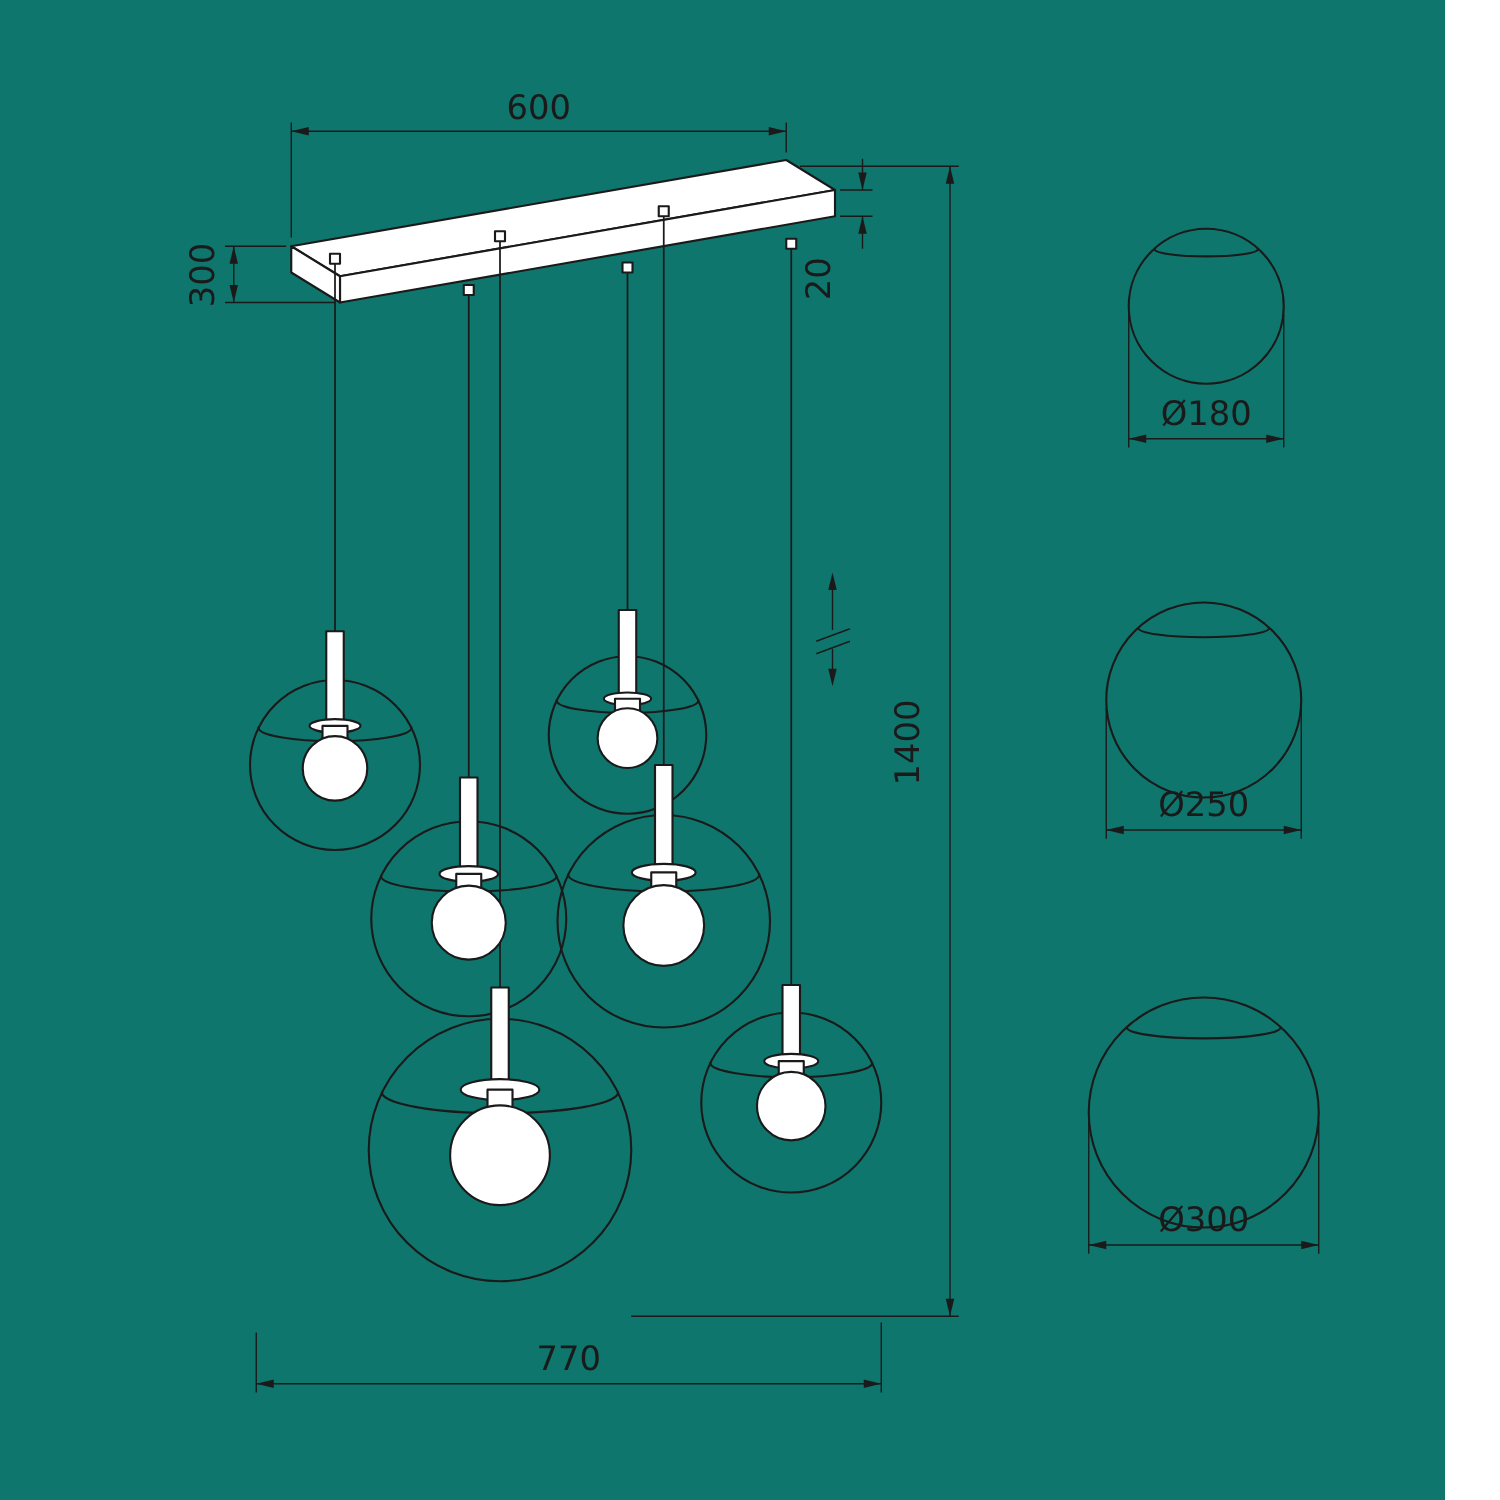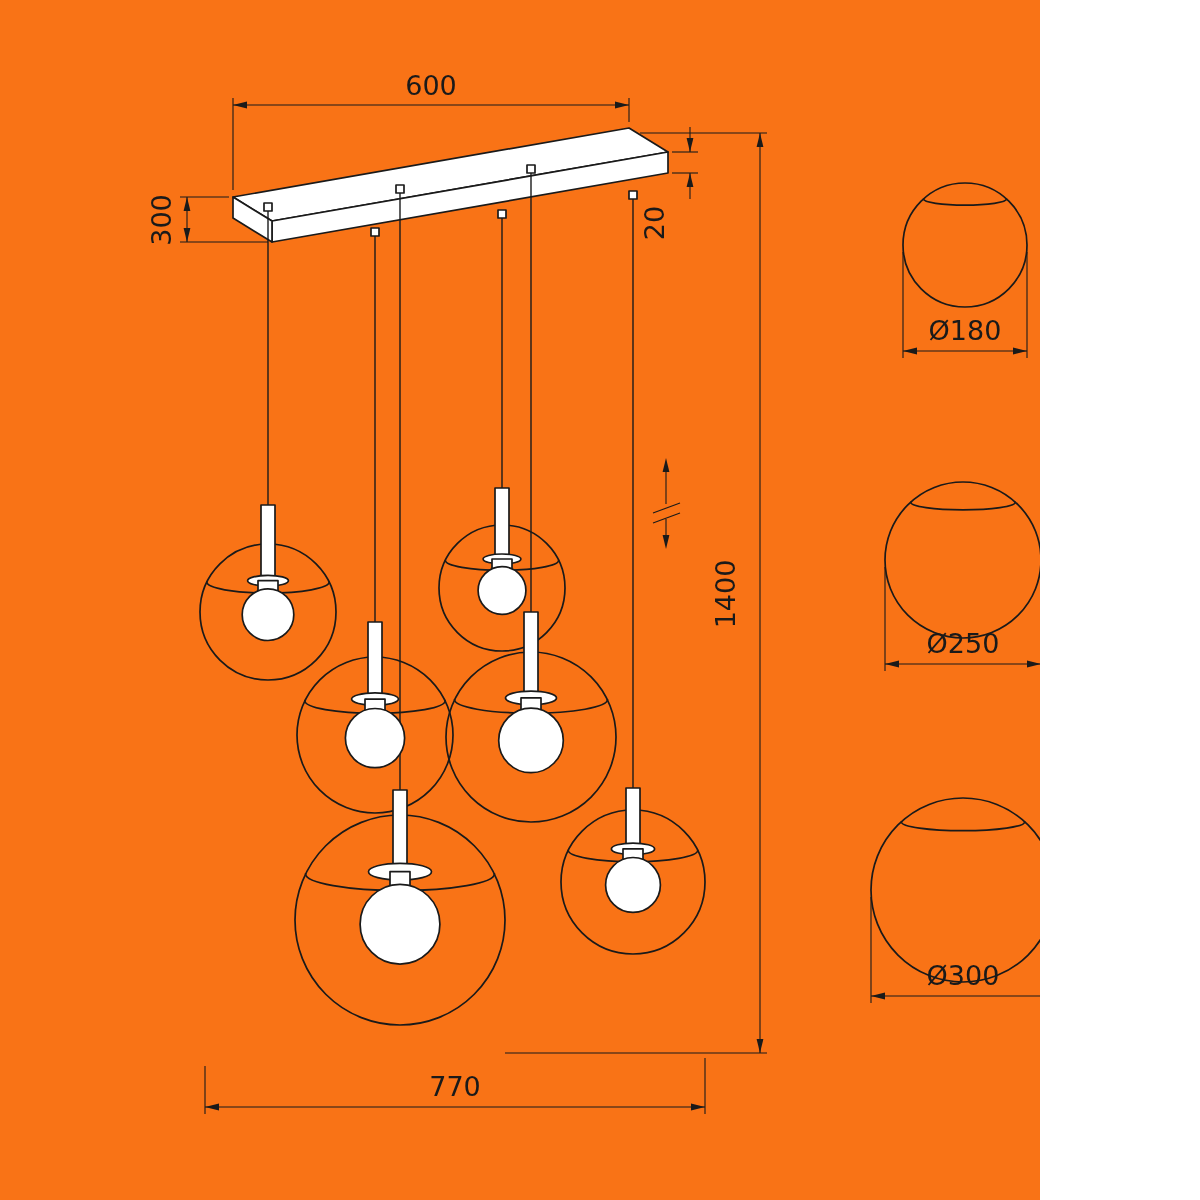--- a/index.html
+++ b/index.html
@@ -1,16 +1,16 @@
 <!DOCTYPE html>
 <html><head>
 <meta charset="utf-8">
 <style>
   html,body{margin:0;padding:0;background:#ffffff;}
-  .canvas{width:1040px;height:1200px;position:relative;background:#f97316;overflow:hidden;}
+  .canvas{width:1156px;height:1200px;position:relative;background:#0f766e;overflow:hidden;}
   svg{display:block;}
   .obj{fill:none;stroke:#1a1a1a;stroke-width:1.7;stroke-linejoin:round;stroke-linecap:round;}
   .objf{fill:#ffffff;stroke:#1a1a1a;stroke-width:1.7;stroke-linejoin:round;}
   .cord{fill:none;stroke:#1a1a1a;stroke-width:1.4;}
   .dim{fill:none;stroke:#1a1a1a;stroke-width:1.1;}
   .arr{fill:#1a1a1a;stroke:none;}
   .lbl{font-family:"DejaVu Sans", sans-serif;font-size:27px;fill:#1a1a1a;text-anchor:middle;}
 </style>
 </head>
 <body>

